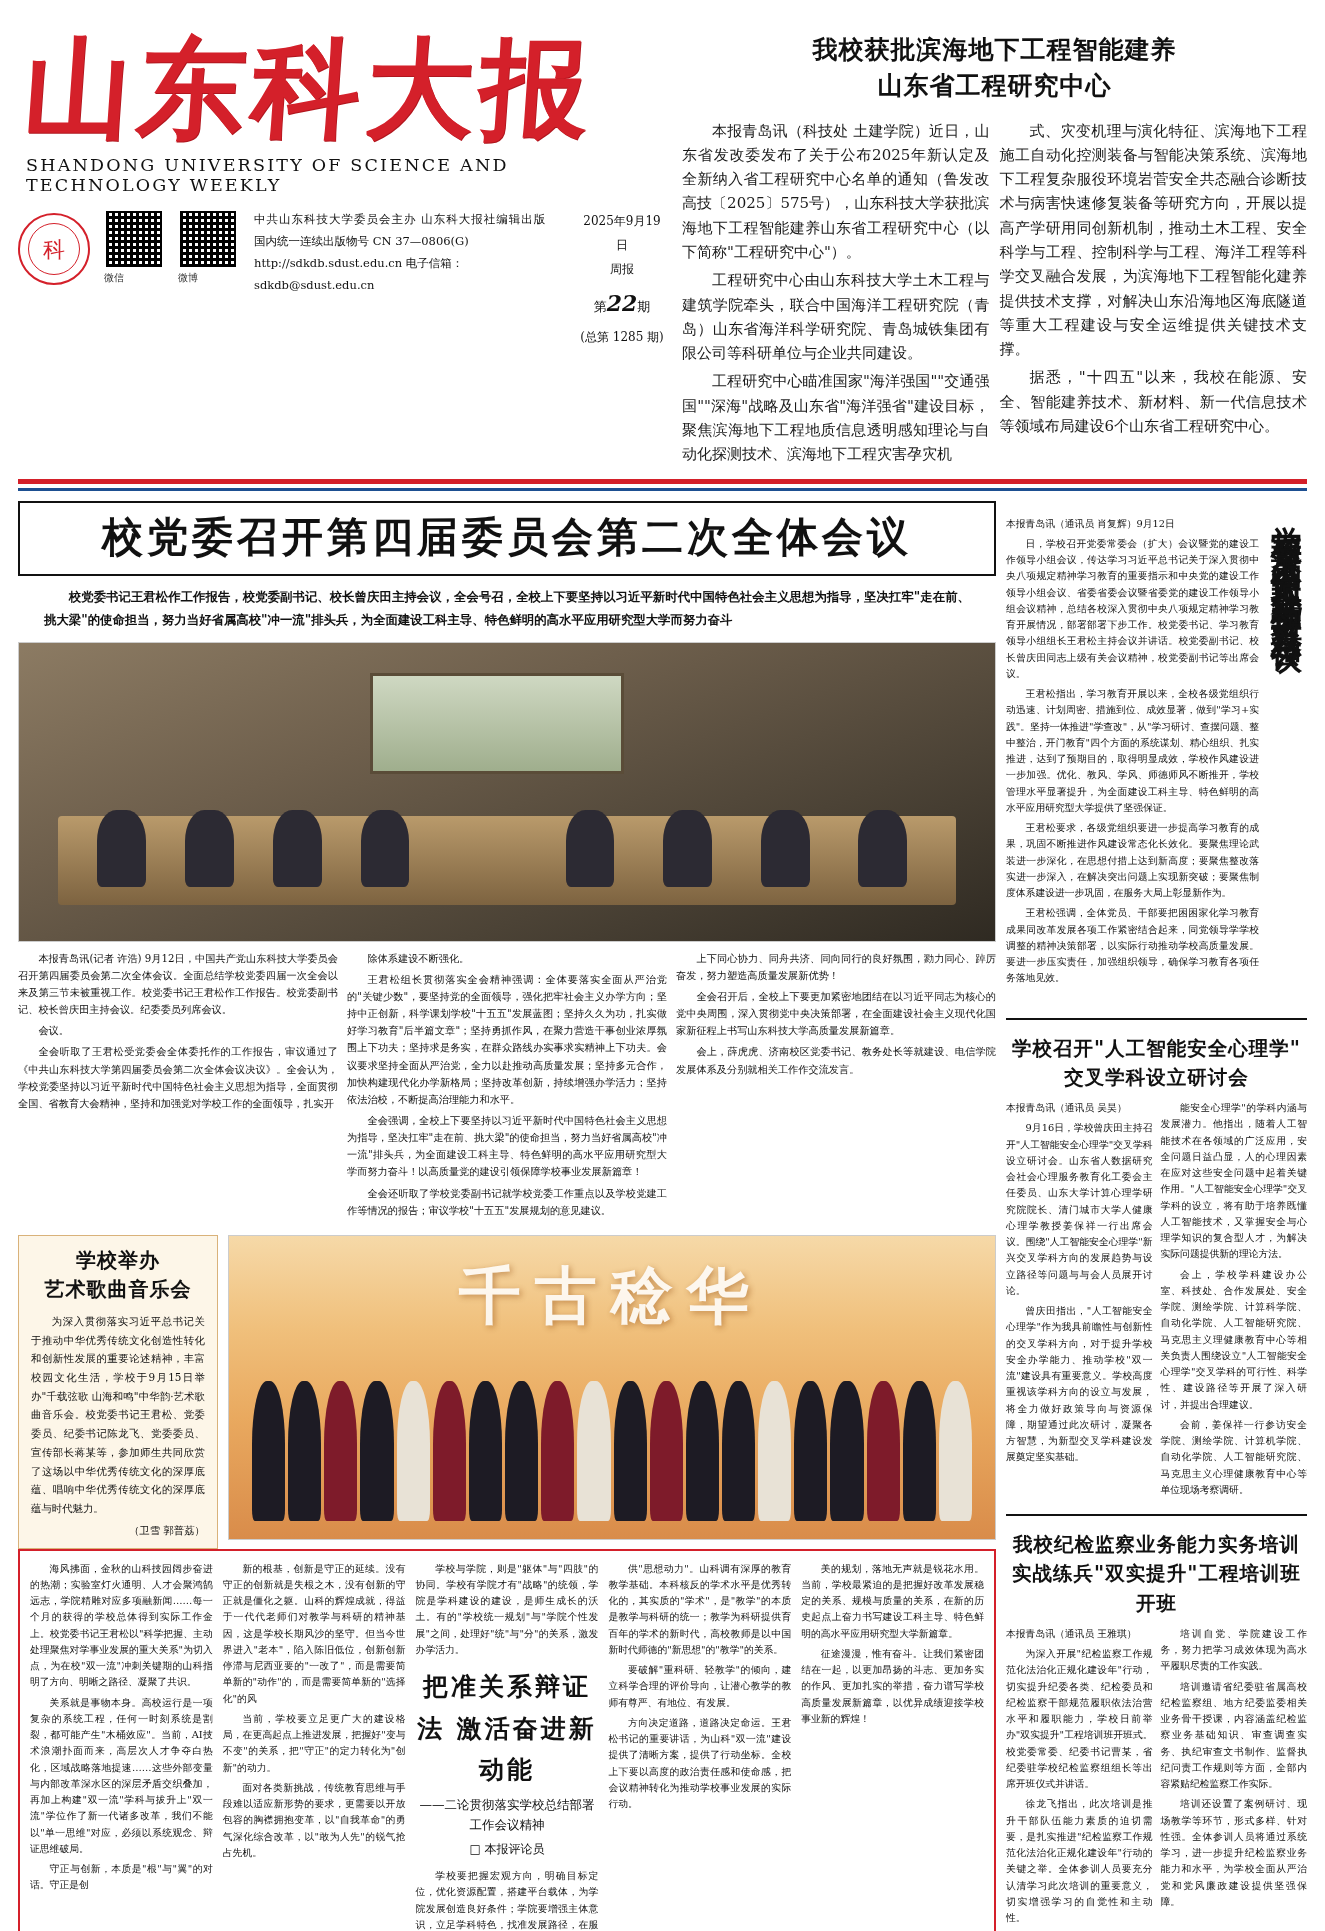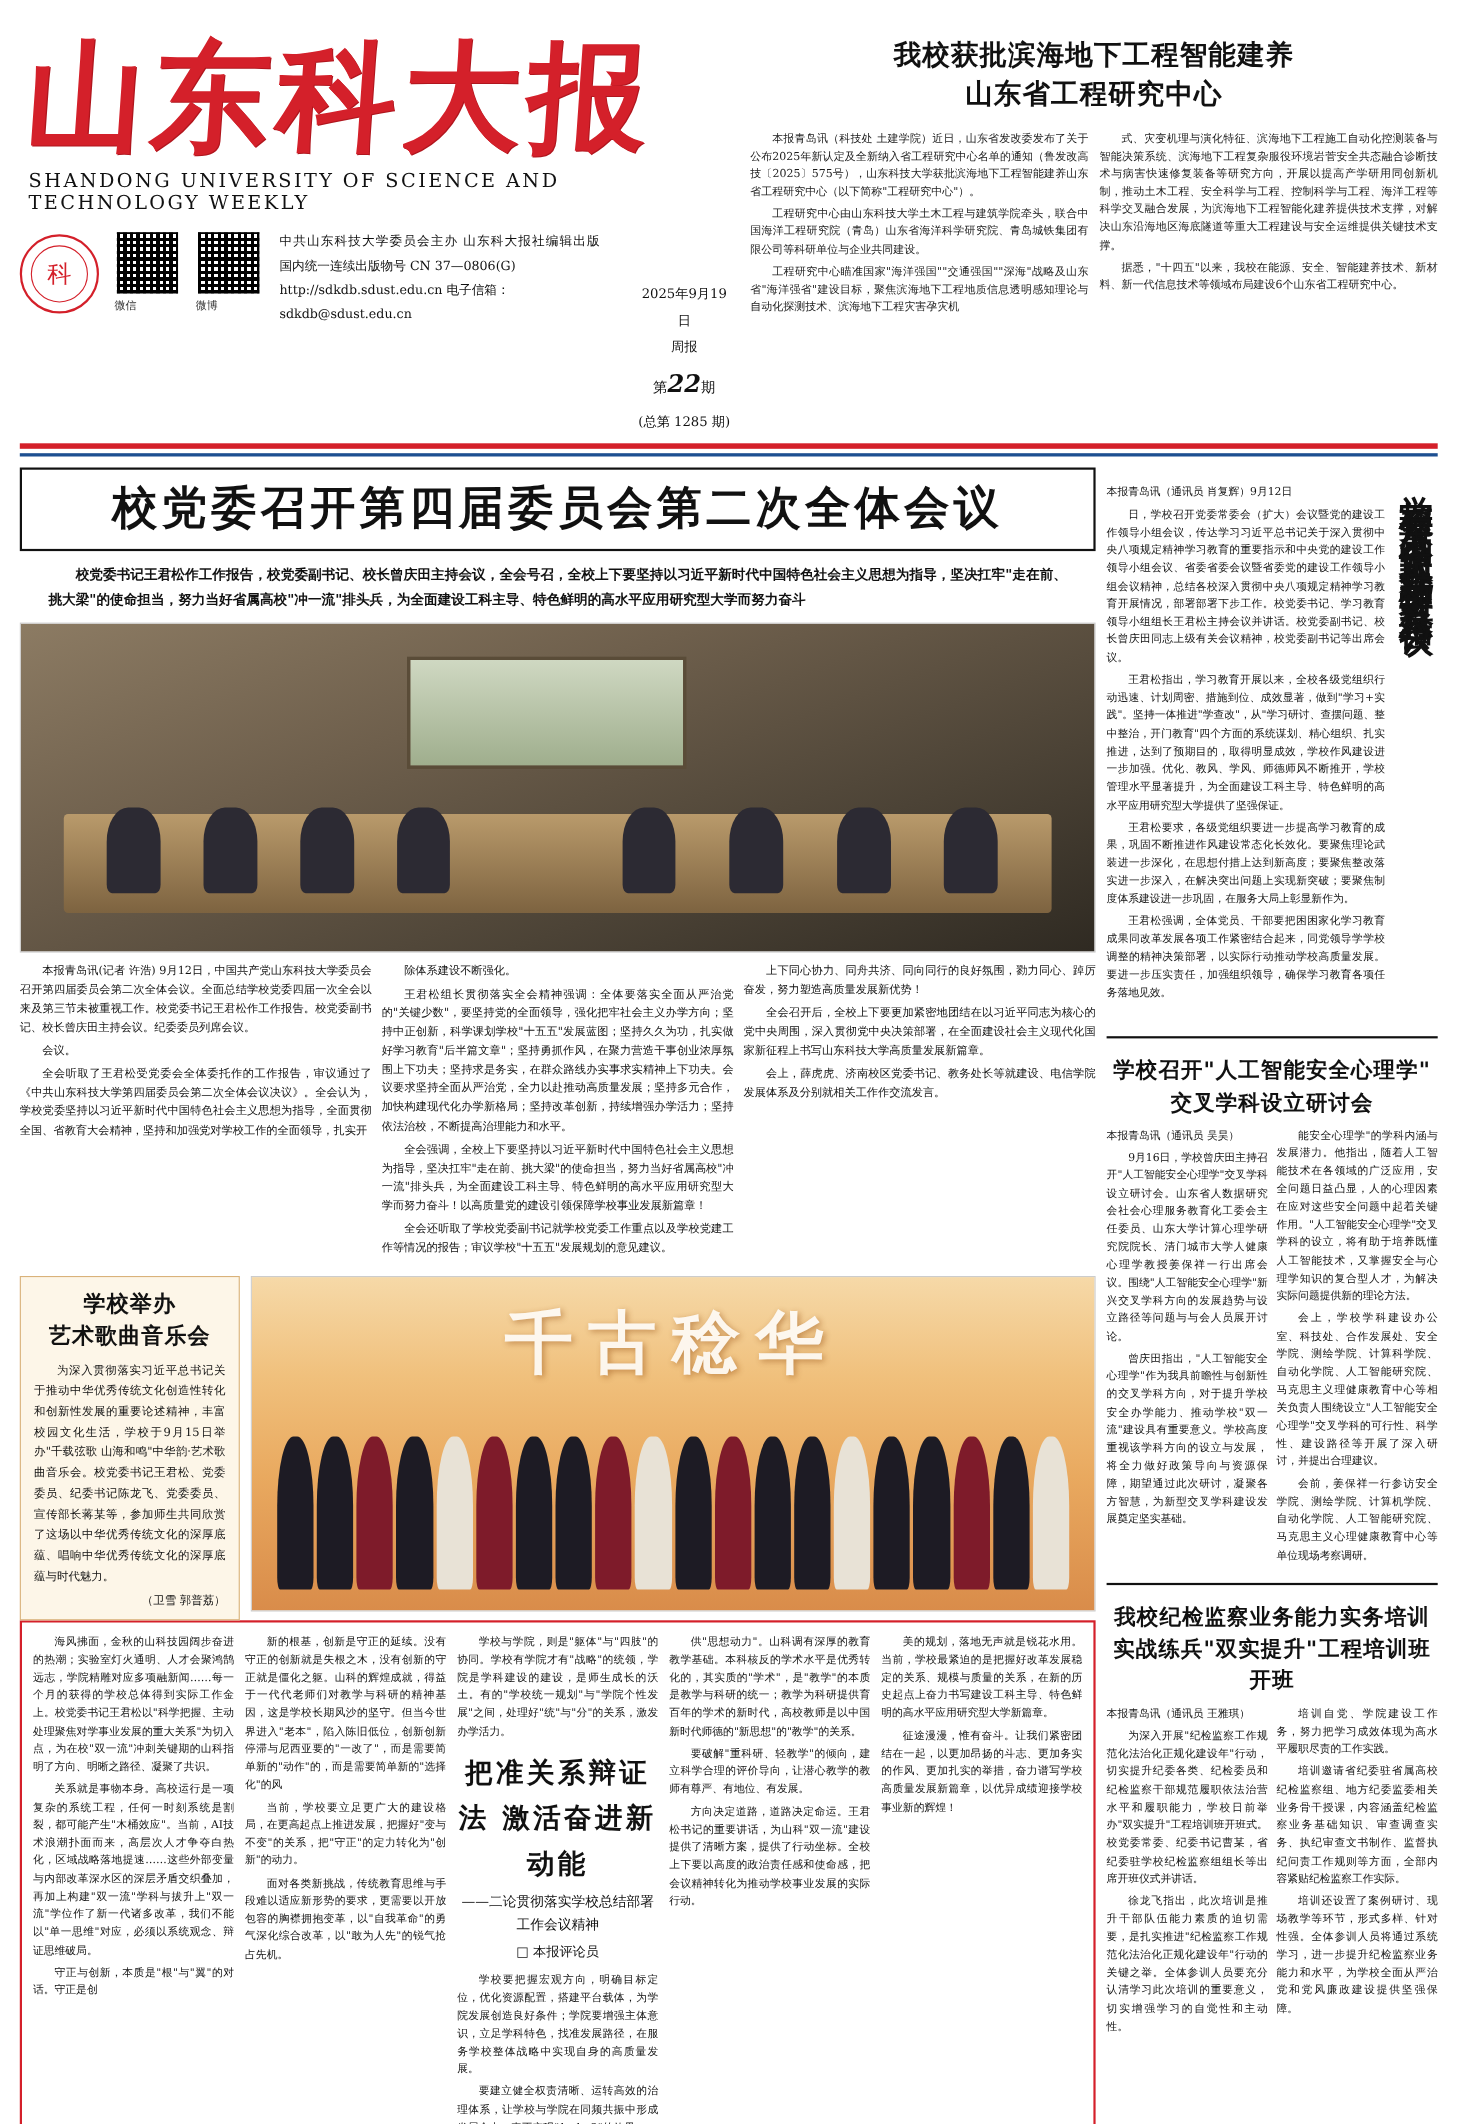--- a/index.html
+++ b/index.html
@@ -50,32 +50,32 @@
     width:60px;height:60px;
     background:
       repeating-linear-gradient(90deg,#000 0 3px,#fff 3px 6px),
       repeating-linear-gradient(0deg,#000 0 3px,#fff 3px 6px);
     background-blend-mode:multiply;
     border:2px solid #fff;
   }
   .qr-label{ font-size:10px;margin-top:2px;color:#333;}
   .mast-info { margin-left:16px; font-size:11.5px; line-height:1.9; color:#111; }
   .mast-info .row1 { letter-spacing:1px; }
-  .mast-right-meta { margin-left:auto; text-align:center; font-size:12px; line-height:2;margin-top:46px; }
+  .mast-right-meta { margin-left:auto; text-align:center; font-size:12px; line-height:2; }
   .issue-no { font-size:13px; }
   .issue-no b { font-size:22px; font-family:"DejaVu Serif",serif; font-style:italic; }
 
   
   .top-right { flex:1; padding-left:16px; }
   .tr-title {
     text-align:center;font-size:25px;font-weight:bold;line-height:1.45;
     letter-spacing:1px; margin-top:18px;
   }
   .tr-body { display:flex; gap:10px; margin-top:14px; }
-  .tr-col { flex:1; font-size:10px; line-height:1.62; text-align:justify; color:#1a1a1a; }
+  .tr-col { flex:1; font-size:15px; line-height:1.62; text-align:justify; color:#1a1a1a; }
   .tr-col p { margin:0 0 4px 0; text-indent:2em; }
 
   .red-rule { height:5px; background:#d4202a; margin:8px 0 4px 0; }
   .blue-rule { height:3px; background:#1d4f91; margin:0 0 10px 0; }
 
   
   .main { display:flex; gap:10px; }
   .col-left { width:978px; flex:0 0 978px; }
   .col-right { flex:1; }
 

